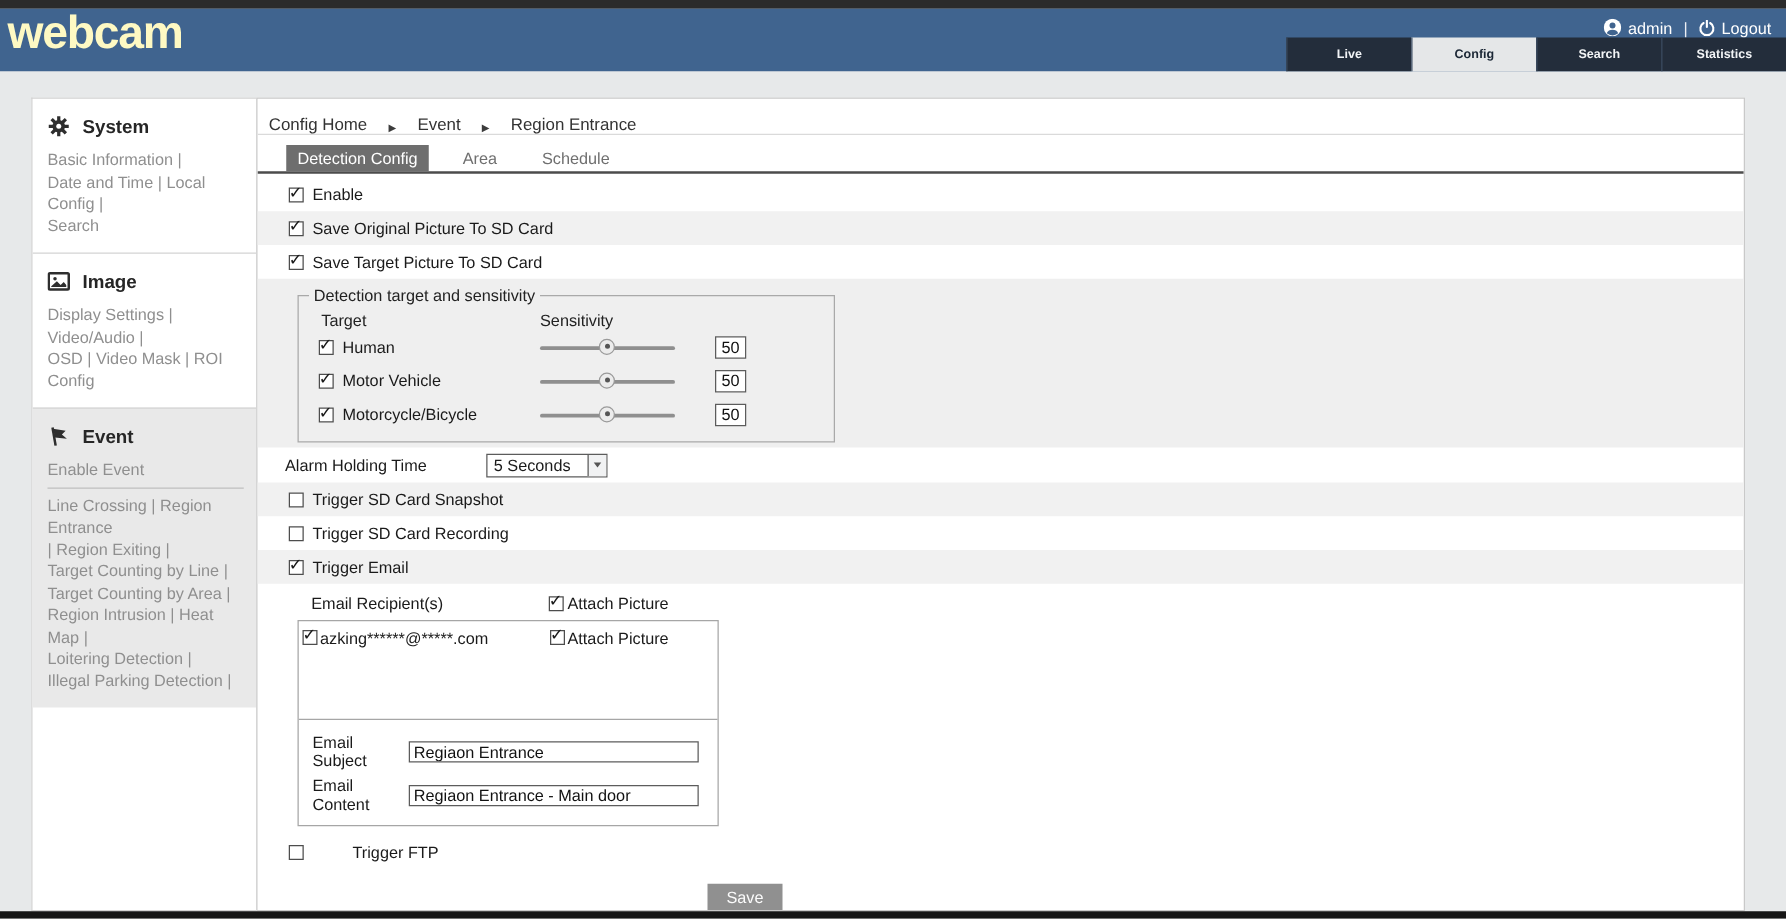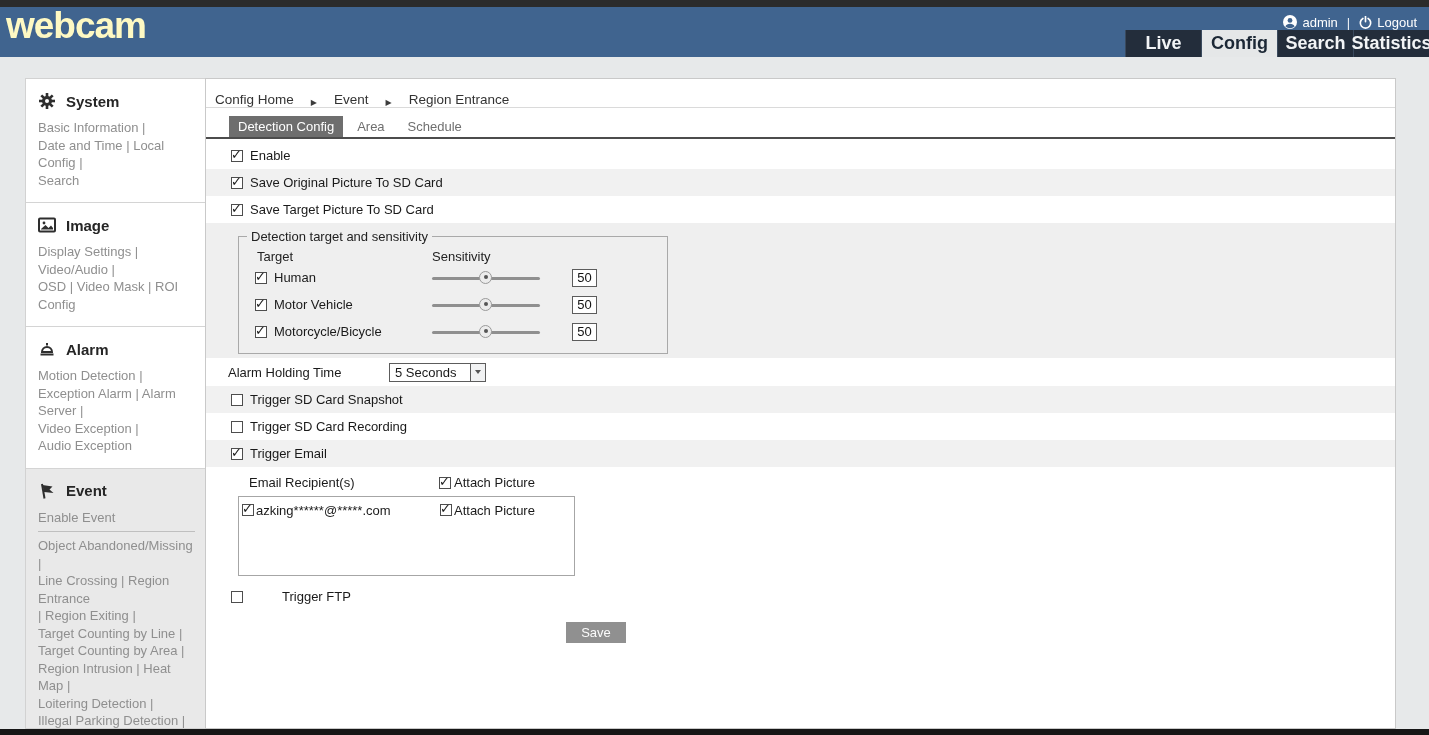--- a/index.html
+++ b/index.html
@@ -18,22 +18,22 @@
     font-family:Liberation Sans, sans-serif; font-weight:bold; font-size:37px; letter-spacing:-1px;text-align:center;
   }
   .userbar {
     position:absolute; right:12px; top:5px; height:20px;
     display:flex; align-items:center; gap:7px; color:#ffffff; font-size:13px;
   }
   .userbar .sep { opacity:.9; padding:0 2px; }
   .user-group, .logout-group { display:flex; align-items:center; gap:5px; cursor:default; }
   .nav-tabs { position:absolute; right:0; bottom:0; display:flex; height:27px; }
   .nav-tab {
-    width:76px; background:#232d3b; color:#f2f4f6;
-    font-size:18px; font-weight:bold;
+    width:100px; background:#232d3b; color:#f2f4f6;
+    font-size:10px; font-weight:bold;
     display:flex; align-items:center; justify-content:center;
     border-left:1px solid #3a4a5e;
   }
   .nav-tab.active { background:#e5e7e8; color:#1b2735; }
   
   .bottom-strip { position:absolute; bottom:0; left:0; width:100%; height:6px; background:#161616; z-index:5; }
   
   .sidebar {
     position:absolute; left:25px; top:78px; width:180px; bottom:6px;
     background:#ffffff; border:1px solid #d2d2d2; border-right:none; overflow:hidden;
@@ -50,21 +50,21 @@
   .main {
     position:absolute; left:205px; top:78px; width:1191px; bottom:6px;
     background:#ffffff; border:1px solid #c9c9c9; overflow:hidden;
   }
   .breadcrumb {
     height:29px; display:flex; align-items:flex-end; gap:17px;
     padding-left:9px; font-size:13.5px; color:#333; border-bottom:1px solid #dadada;
   }
   .crumb-sep { font-family:"DejaVu Sans", sans-serif; font-size:8px; color:#3c3c3c; padding-top:1px; }
   .subtabs { display:flex; align-items:flex-end; padding-left:23px; margin-top:8px; height:21px; }
-  .subtab { height:21px; line-height:21px; padding:0 9px; margin-right:5px; font-size:13px; color:#6f6f6f; cursor:default; }
+  .subtab { height:21px; line-height:21px; padding:0 9px; margin-right:18px; font-size:13px; color:#6f6f6f; cursor:default; }
   .subtab.active { background:#6e6e6e; color:#ffffff; }
   .subtab-underline { height:2px; background:#4c4c4c; }
   
   .content { font-size:13px; color:#1a1a1a; padding-top:3px; }
   .row { height:27px; display:flex; align-items:center; padding-left:25px; }
   .row.gray { background:#f1f1f1; }
   .cb {
     width:12px; height:12px; border:1px solid #4d4d4d; background:#fff;
     display:inline-block; position:relative; margin-right:7px; flex:0 0 auto;
   }
@@ -197,49 +197,32 @@
         <path d="M3 13 L7.5 9 L10.5 12 L13 9.5 L15 12 V13.5 H3 Z" fill="#2e2e2e"></path>
       </svg>
       <span>Image</span>
     </div>
     <div class="side-links">
       <div class="link-line">Display Settings | Video/Audio |</div>
       <div class="link-line">OSD | Video Mask | ROI Config</div>
     </div>
   </div>
 
-  <div class="side-section">
-    <div class="side-title">
-      <svg width="18" height="18" viewBox="0 0 18 18">
-        <path d="M4 12 A5 5 0 0 1 14 12 Z" fill="none" stroke="#2e2e2e" stroke-width="2"></path>
-        <line x1="2.5" y1="14.5" x2="15.5" y2="14.5" stroke="#2e2e2e" stroke-width="2"></line>
-        <line x1="9" y1="3" x2="9" y2="5.5" stroke="#2e2e2e" stroke-width="2"></line>
-      </svg>
-      <span>Alarm</span>
-    </div>
-    <div class="side-links">
-      <div class="link-line">Motion Detection |</div>
-      <div class="link-line">Exception Alarm | Alarm Server |</div>
-      <div class="link-line">Video Exception |</div>
-      <div class="link-line">Audio Exception</div>
-    </div>
-  </div>
 
   <div class="side-section active">
     <div class="side-title">
       <svg width="18" height="18" viewBox="0 0 18 18">
         <line x1="4" y1="2" x2="6.5" y2="16.5" stroke="#2e2e2e" stroke-width="2"></line>
         <path d="M4.5 3 L14.5 4.5 L11.5 7.5 L15.5 11 L6 10 Z" fill="#2e2e2e"></path>
       </svg>
       <span>Event</span>
     </div>
     <div class="side-links">
       <div class="link-line">Enable Event</div>
       <hr class="side-hr">
-      <div class="link-line">Object Abandoned/Missing |</div>
       <div class="link-line">Line Crossing | Region Entrance</div>
       <div class="link-line"> | Region Exiting |</div>
       <div class="link-line">Target Counting by Line |</div>
       <div class="link-line">Target Counting by Area |</div>
       <div class="link-line">Region Intrusion | Heat Map |</div>
       <div class="link-line">Loitering Detection |</div>
       <div class="link-line">Illegal Parking Detection |</div>
     </div>
   </div>
 
@@ -362,20 +345,30 @@
       <div class="email-list">
         <div class="email-recipient">
           <span class="cb checked"></span>
           <span class="addr">azking******@*****.com</span>
           <span class="attach-group">
             <span class="cb checked"></span>
             <span>Attach Picture</span>
           </span>
         </div>
       </div>
+      <div class="email-bottom">
+        <div class="email-field">
+          <span class="flabel">Email Subject</span>
+          <input type="text" value="Regiaon Entrance" style="">
+        </div>
+        <div class="email-field">
+          <span class="flabel">Email Content</span>
+          <input type="text" value="Regiaon Entrance - Main door" style="">
+        </div>
+      </div>
     </div>
 
     <div class="row ftp">
       <span class="cb"></span>
       <span>Trigger FTP</span>
     </div>
 
     <div class="save-row">
       <button class="save-btn">Save</button>
     </div>

